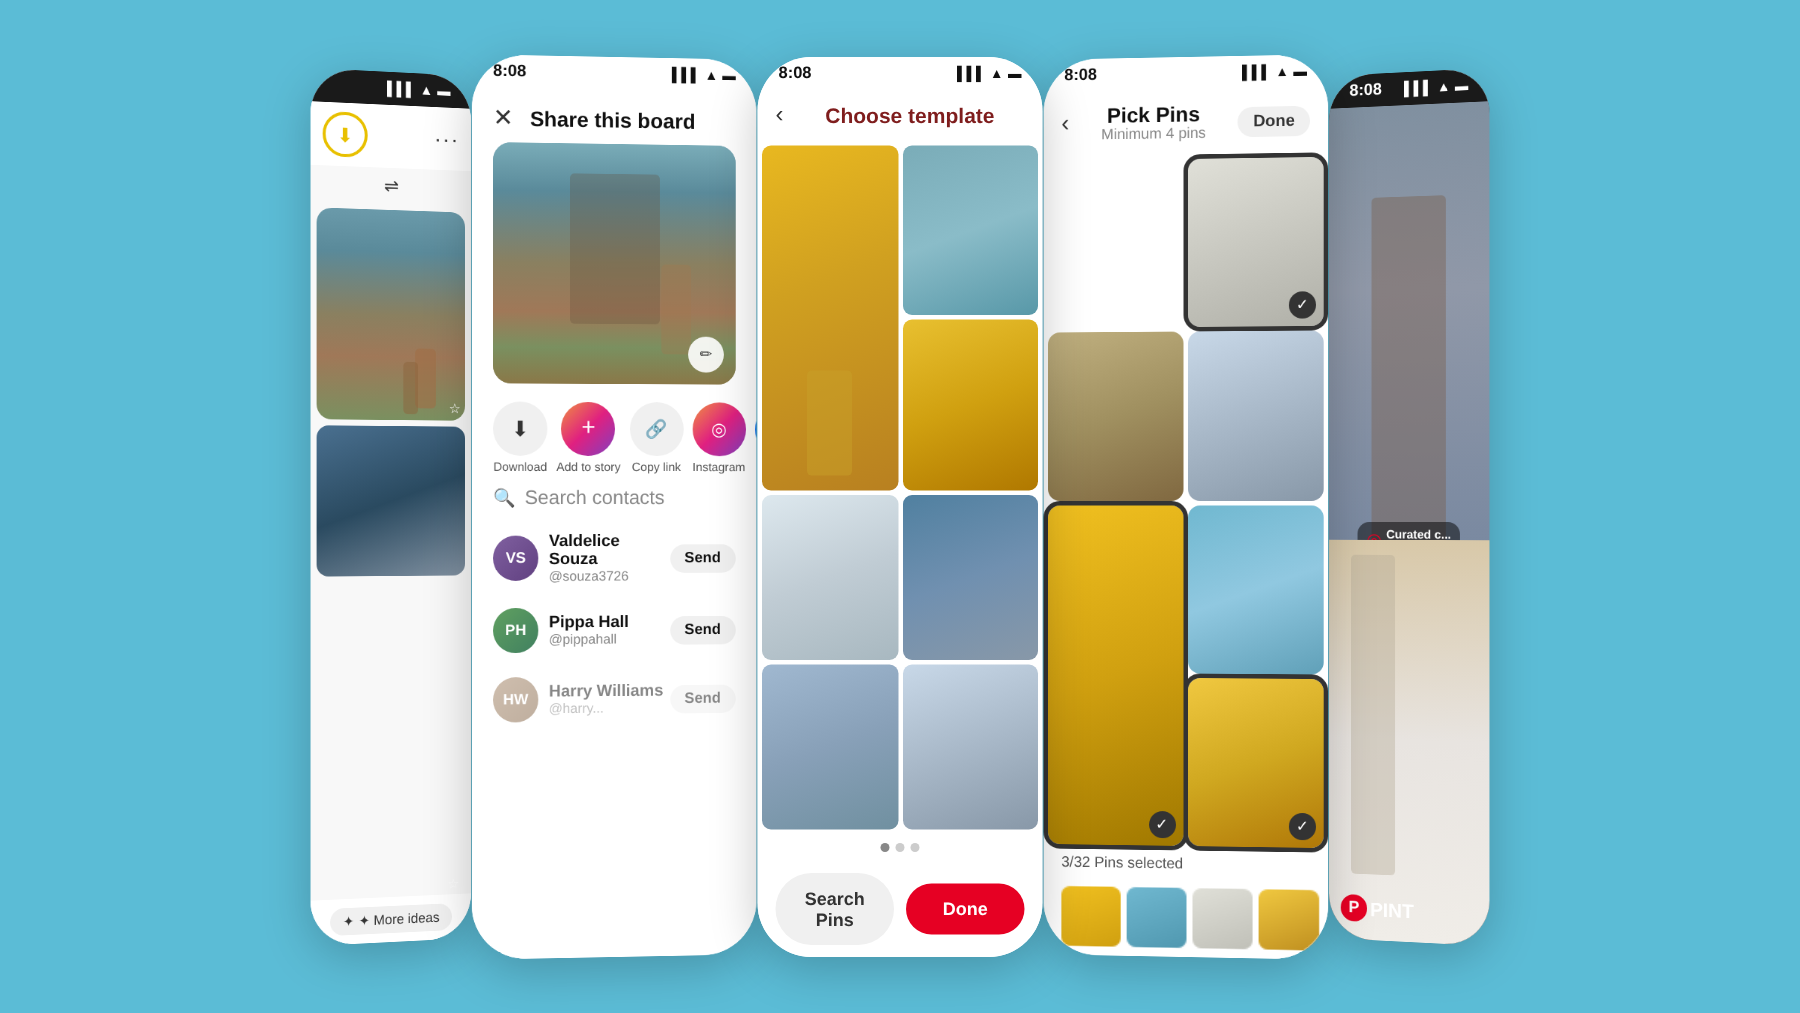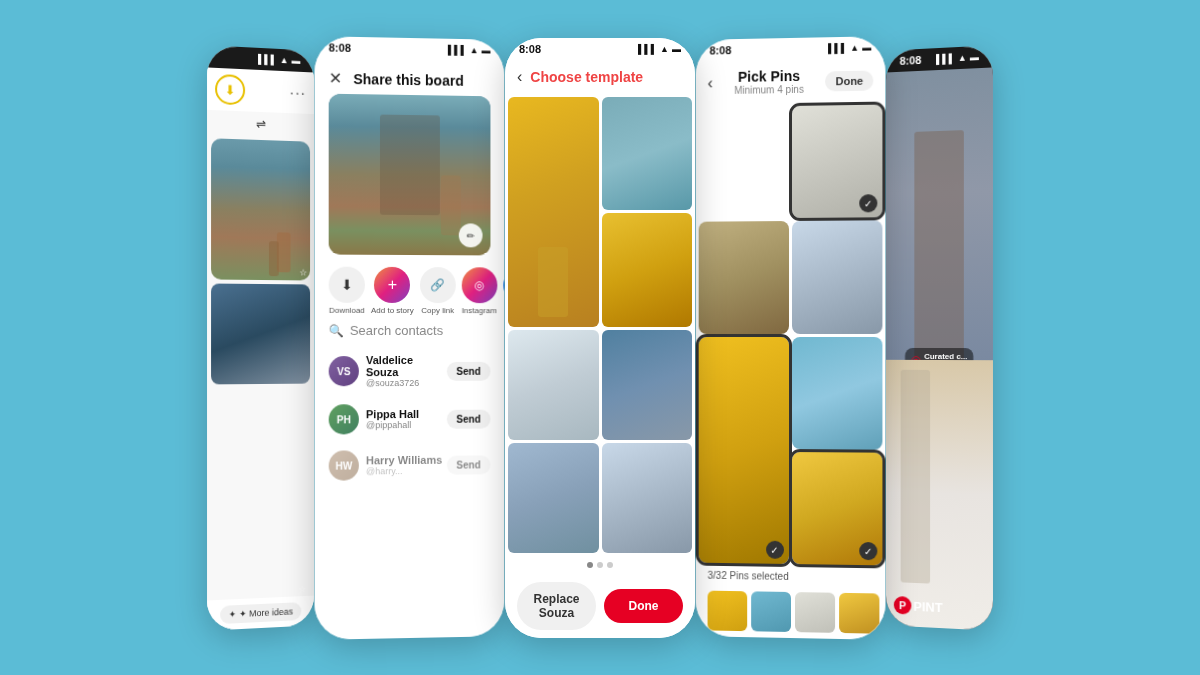--- a/index.html
+++ b/index.html
@@ -234,21 +234,21 @@
     
     .p3-content {
       background: #fff;
       height: calc(100% - 22px);
       display: flex; flex-direction: column;
     }
     .p3-header {
       display: flex; align-items: center; padding: 8px 12px;
     }
     .p3-back { font-size: 16px; color: #333; margin-right: 8px; }
-    .p3-title { font-size: 14px; font-weight: 700; color: #ef4444; flex: 1; text-align: left; margin-right: 20px; }
+    .p3-title { font-size: 14px; font-weight: 700; color: #7f1d1d; flex: 1; text-align: right; margin-right: 20px; }
 
     .p3-grid {
       flex: 1; overflow: hidden;
       display: grid;
       grid-template-columns: 1fr 1fr;
       grid-template-rows: auto auto auto;
       gap: 3px;
       padding: 3px;
     }
 
@@ -541,21 +541,21 @@
         </div>
       </div>
 
       <div class="p3-dots">
         <div class="p3-dot active"></div>
         <div class="p3-dot"></div>
         <div class="p3-dot"></div>
       </div>
 
       <div class="p3-footer">
-        <div class="p3-replace-btn">Replace Souza</div>
+        <div class="p3-replace-btn">Search Pins</div>
         <div class="p3-done-btn">Done</div>
       </div>
     </div>
   </div>
 
   <div class="phone phone-4">
     <div class="phone-status-bar phone-status-bar-white" style="background:#fff;color:#111;">
       <span class="time">8:08</span>
       <span class="status-icons">
         <span>▌▌▌</span>

